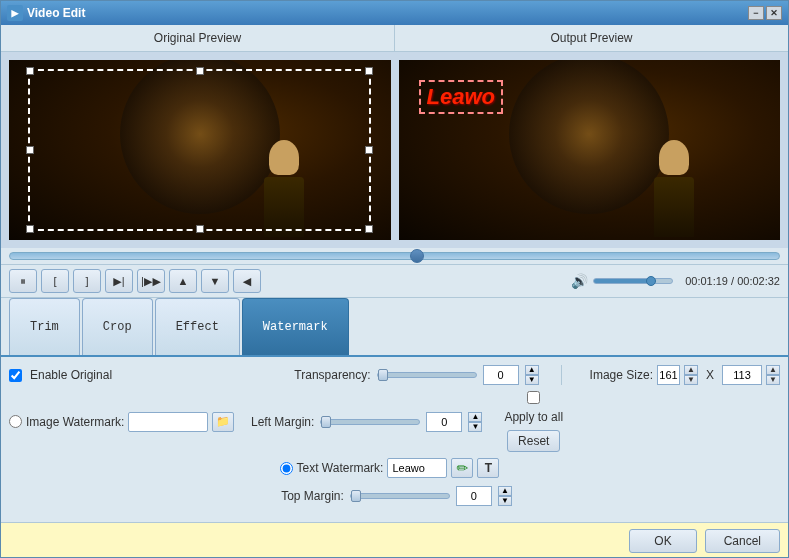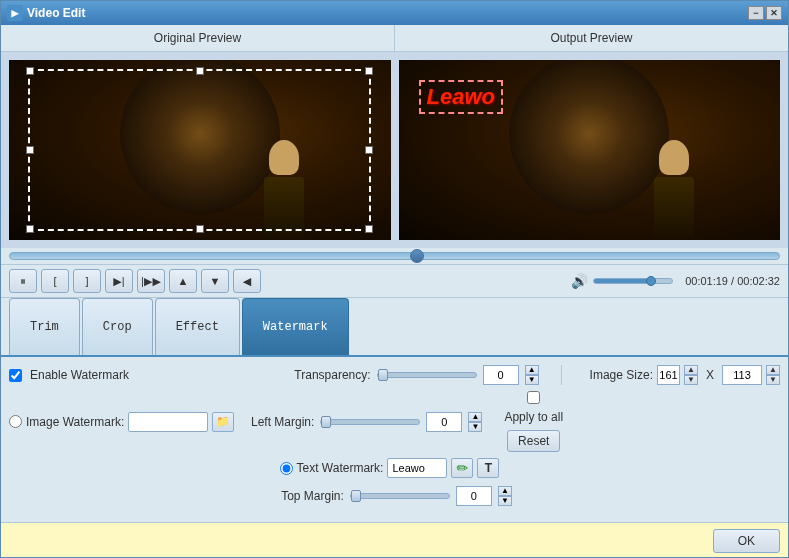--- a/index.html
+++ b/index.html
@@ -518,21 +518,21 @@
     <div class="tab">Trim</div>
     <div class="tab">Crop</div>
     <div class="tab">Effect</div>
     <div class="tab active">Watermark</div>
   </div>
 
   <div class="bottom-panel">
 
     <div class="bottom-row">
       <input type="checkbox" id="enableWM" checked="" style="">
-      <label for="enableWM">Enable Watermark</label>
+      <label for="enableWM">Enable Original</label>
       <div class="separator"></div>
       <div style="display:flex; align-items:center; gap:6px; margin-left:auto;">
         <label>Transparency:</label>
         <div class="slider-track" style="width:100px;">
           <div class="slider-thumb"></div>
         </div>
         <input type="text" class="num-input" value="0" style="">
         <div class="spin-btn-group">
           <div class="spin-btn">▲</div>
           <div class="spin-btn">▼</div>
@@ -598,14 +598,15 @@
         <div class="spin-btn-group">
           <div class="spin-btn">▲</div>
           <div class="spin-btn">▼</div>
         </div>
       </div>
     </div>
   </div>
 
   <div class="action-row">
     <button class="ok-btn">OK</button>
+    <button class="cancel-btn">Cancel</button>
   </div>
 </div>
 
 </body></html>

